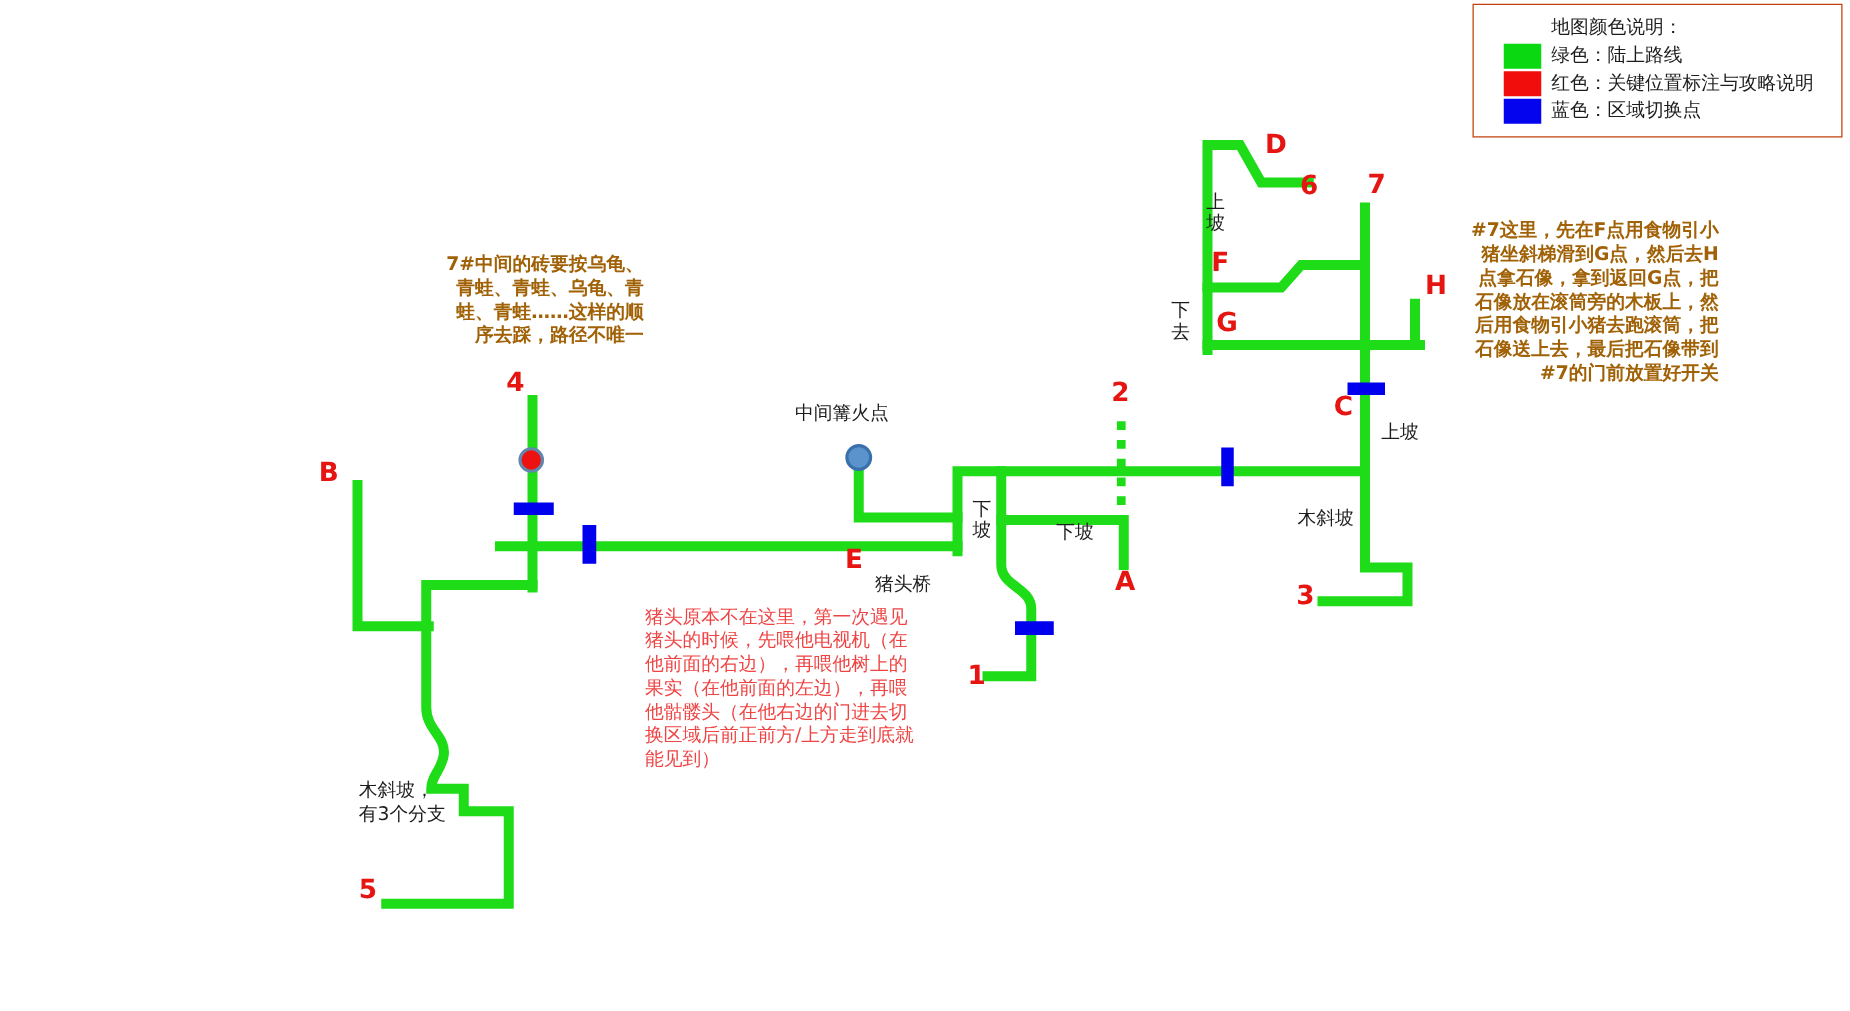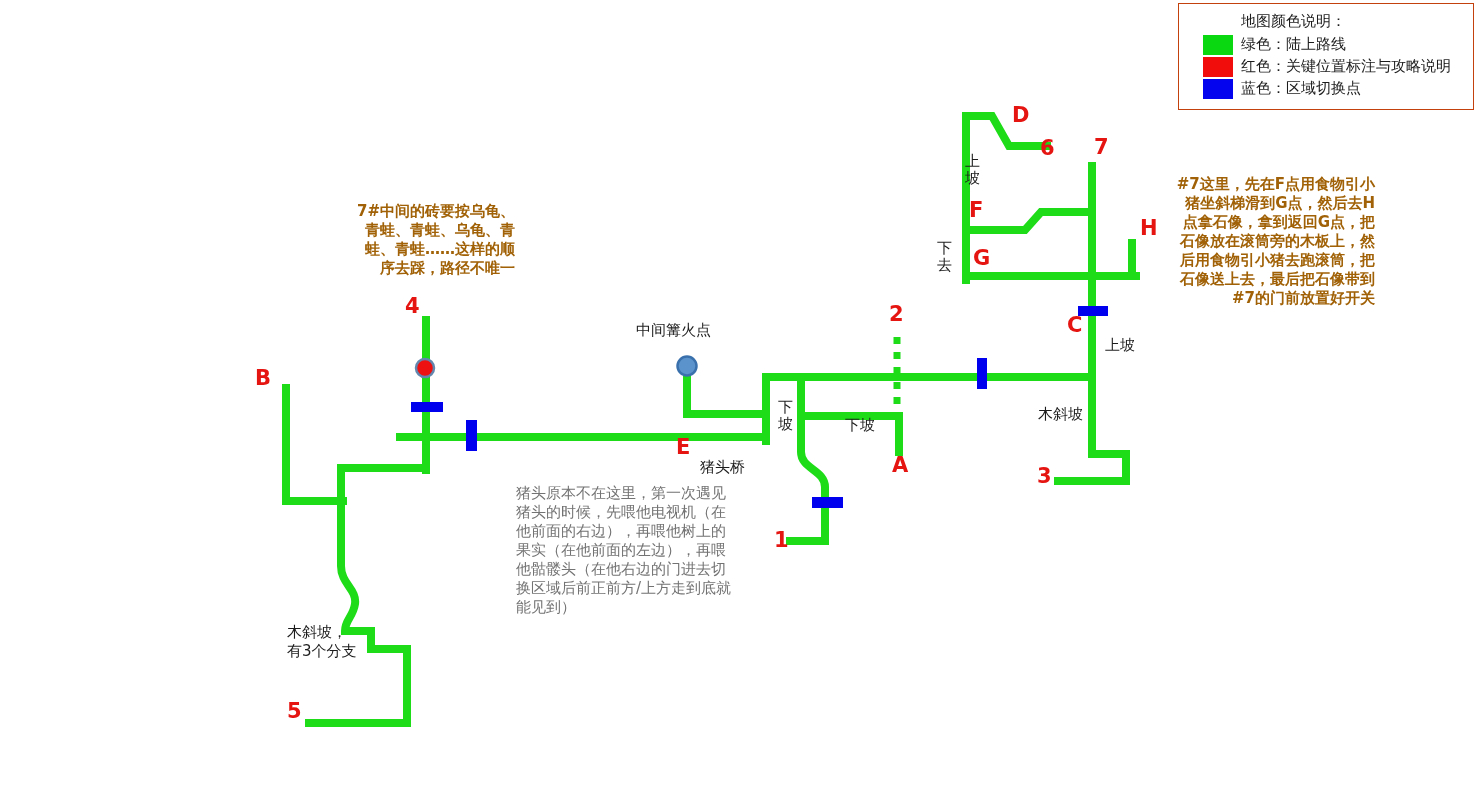--- a/index.html
+++ b/index.html
@@ -7,21 +7,21 @@
     position:relative;width:1480px;height:809px;background:#ffffff;overflow:hidden;
     font-family:"DejaVu Sans","Liberation Sans",sans-serif;
   }
   svg.map{position:absolute;left:0;top:0;}
   .lbl{position:absolute;white-space:nowrap;}
   .pt{color:#e51512;font-weight:bold;font-size:21px;line-height:21px;}
   .terrain{color:#1c1c1c;font-size:15px;line-height:17px;}
   .vtext{width:17px;white-space:normal;word-break:break-all;line-height:17px;}
   .note{position:absolute;font-size:15px;line-height:19px;white-space:normal;}
   .note-red{color:#a16207;font-weight:bold;text-align:right;}
-  .note-black{color:#737373;}
+  .note-black{color:#ef4444;}
   .legend{
     position:absolute;left:1178px;top:3px;width:296px;background:#ffffff;
     border:1px solid #c2410c;box-sizing:border-box;padding:6px 8px 8px 8px;
   }
   .legend-title{font-size:15px;color:#1c1c1c;margin:2px 0 4px 54px;}
   .legend-row{display:flex;align-items:flex-start;margin:1px 0;height:21px;}
   .legend-swatch{width:30px;height:20px;margin-left:16px;margin-right:8px;flex:0 0 auto;}
   .legend-label{font-size:15px;color:#1c1c1c;}
 </style>
 </head>

